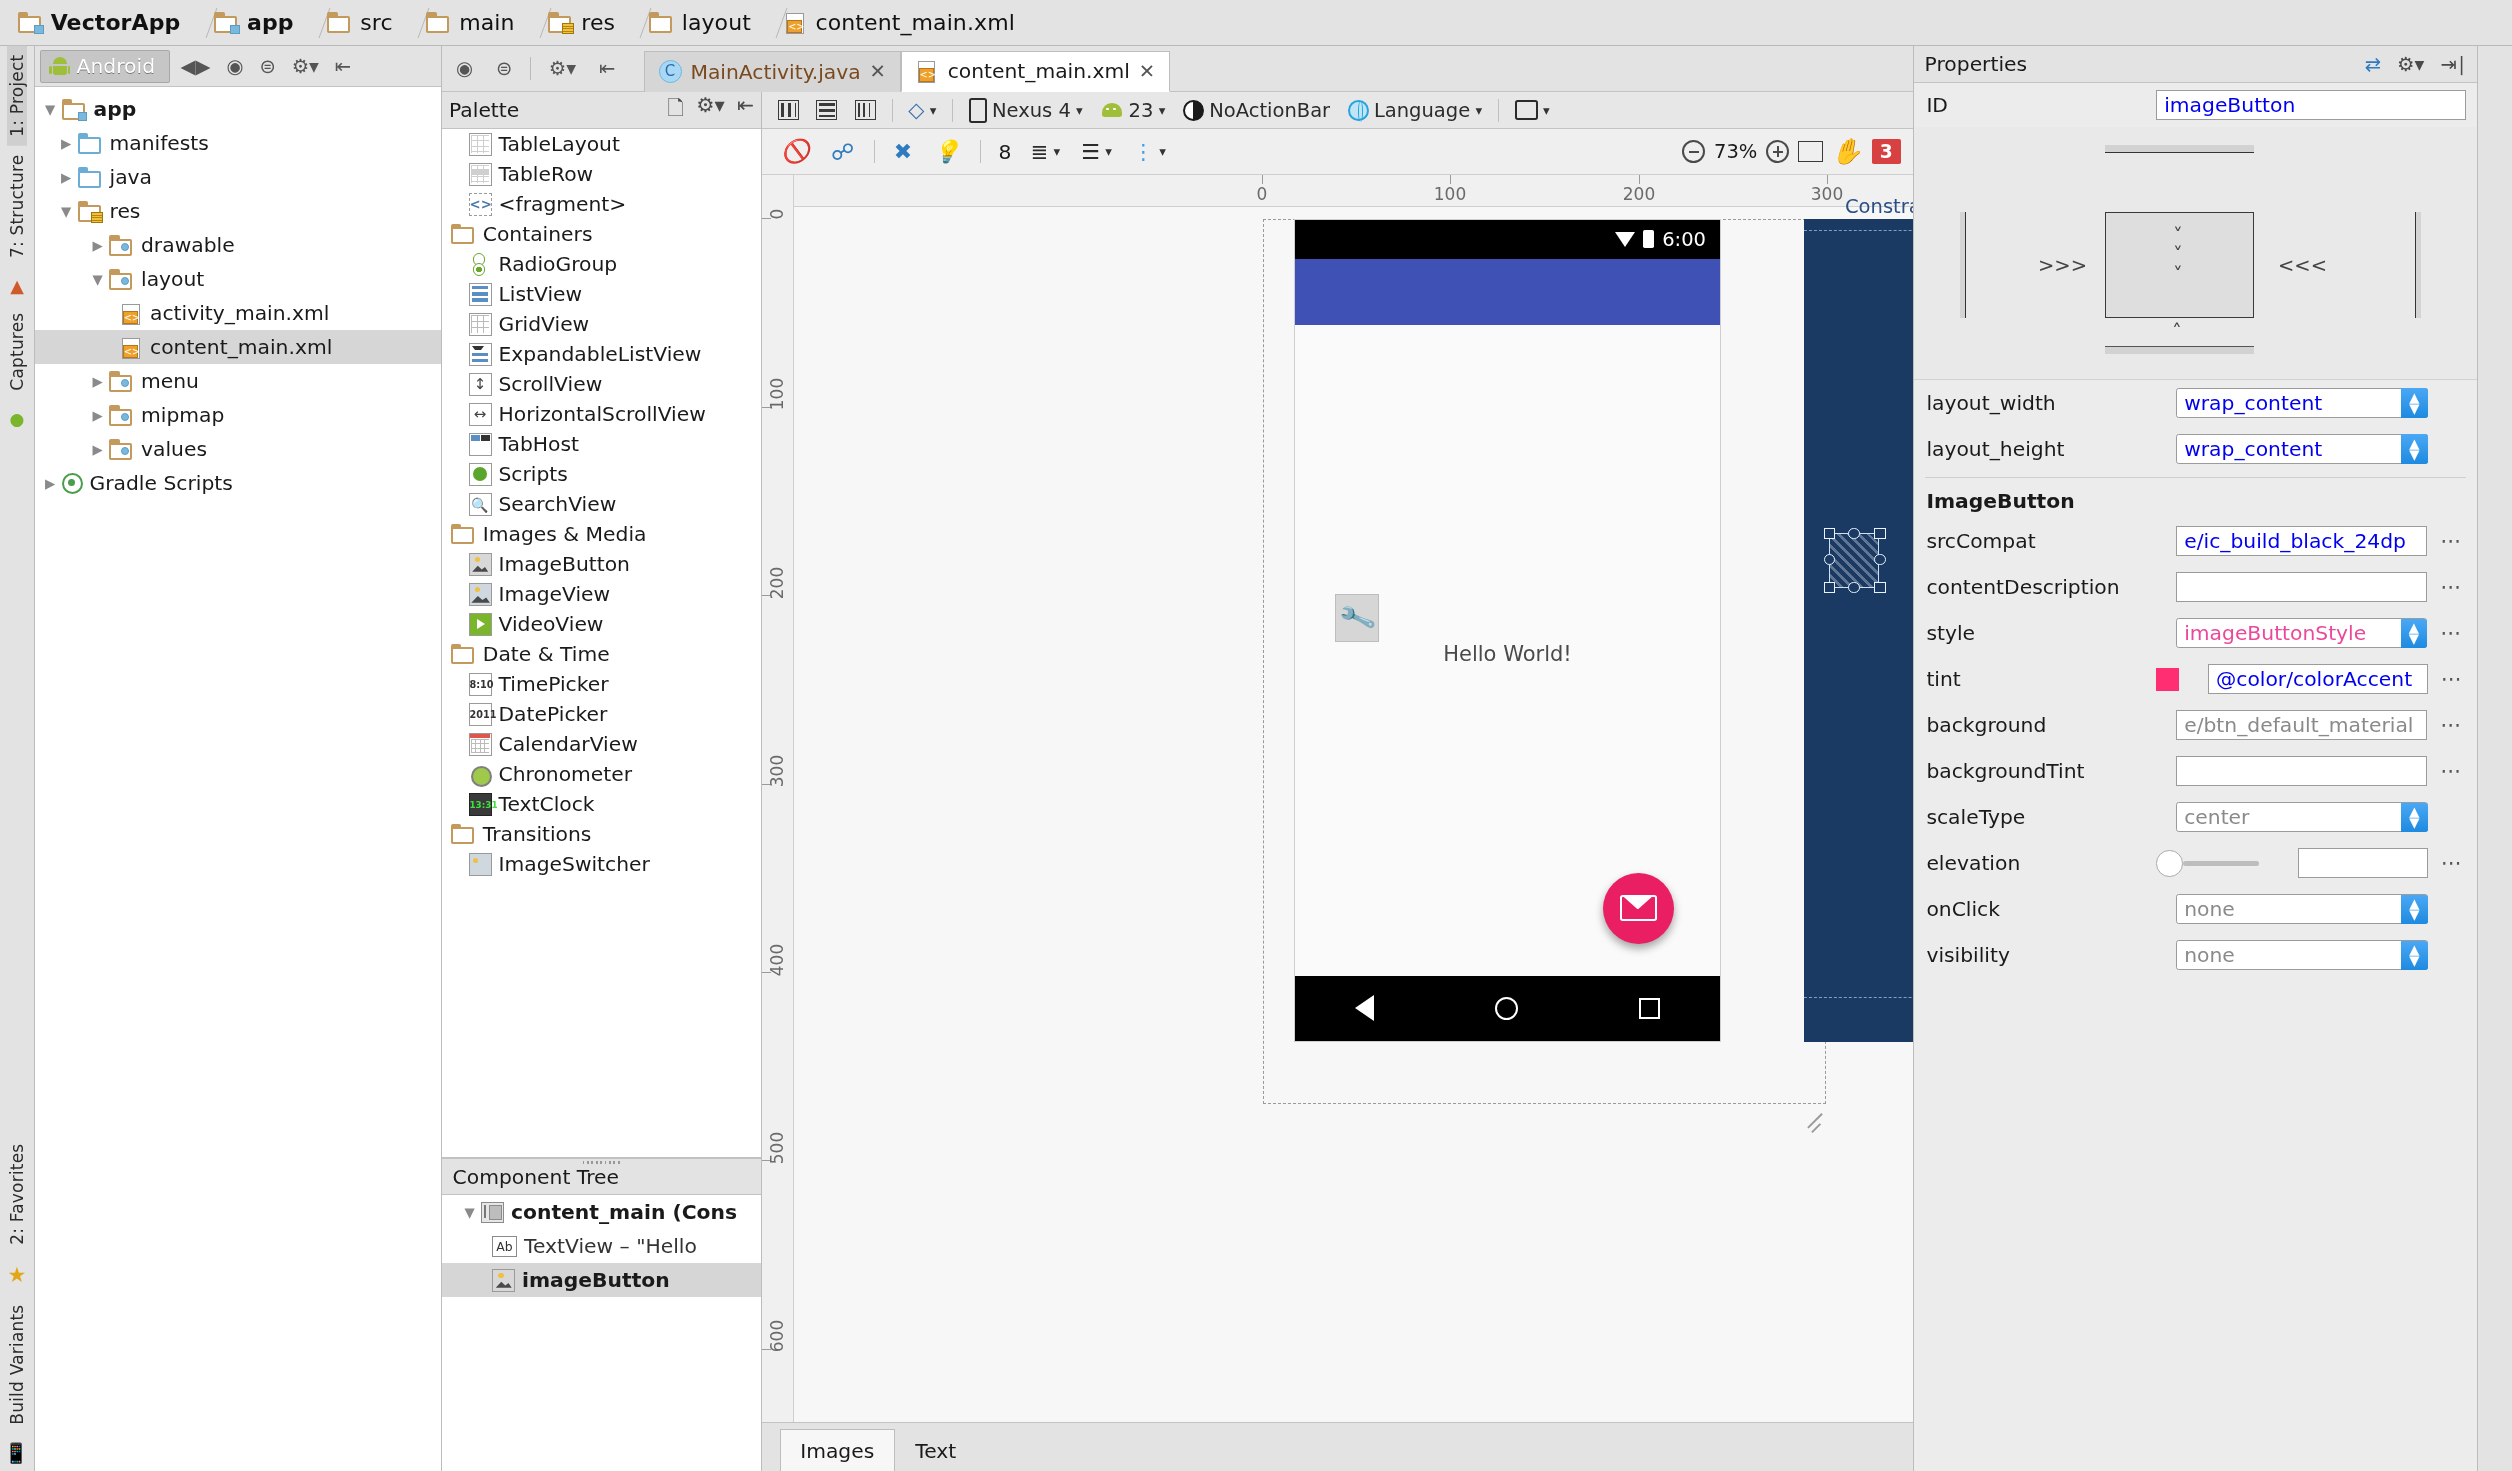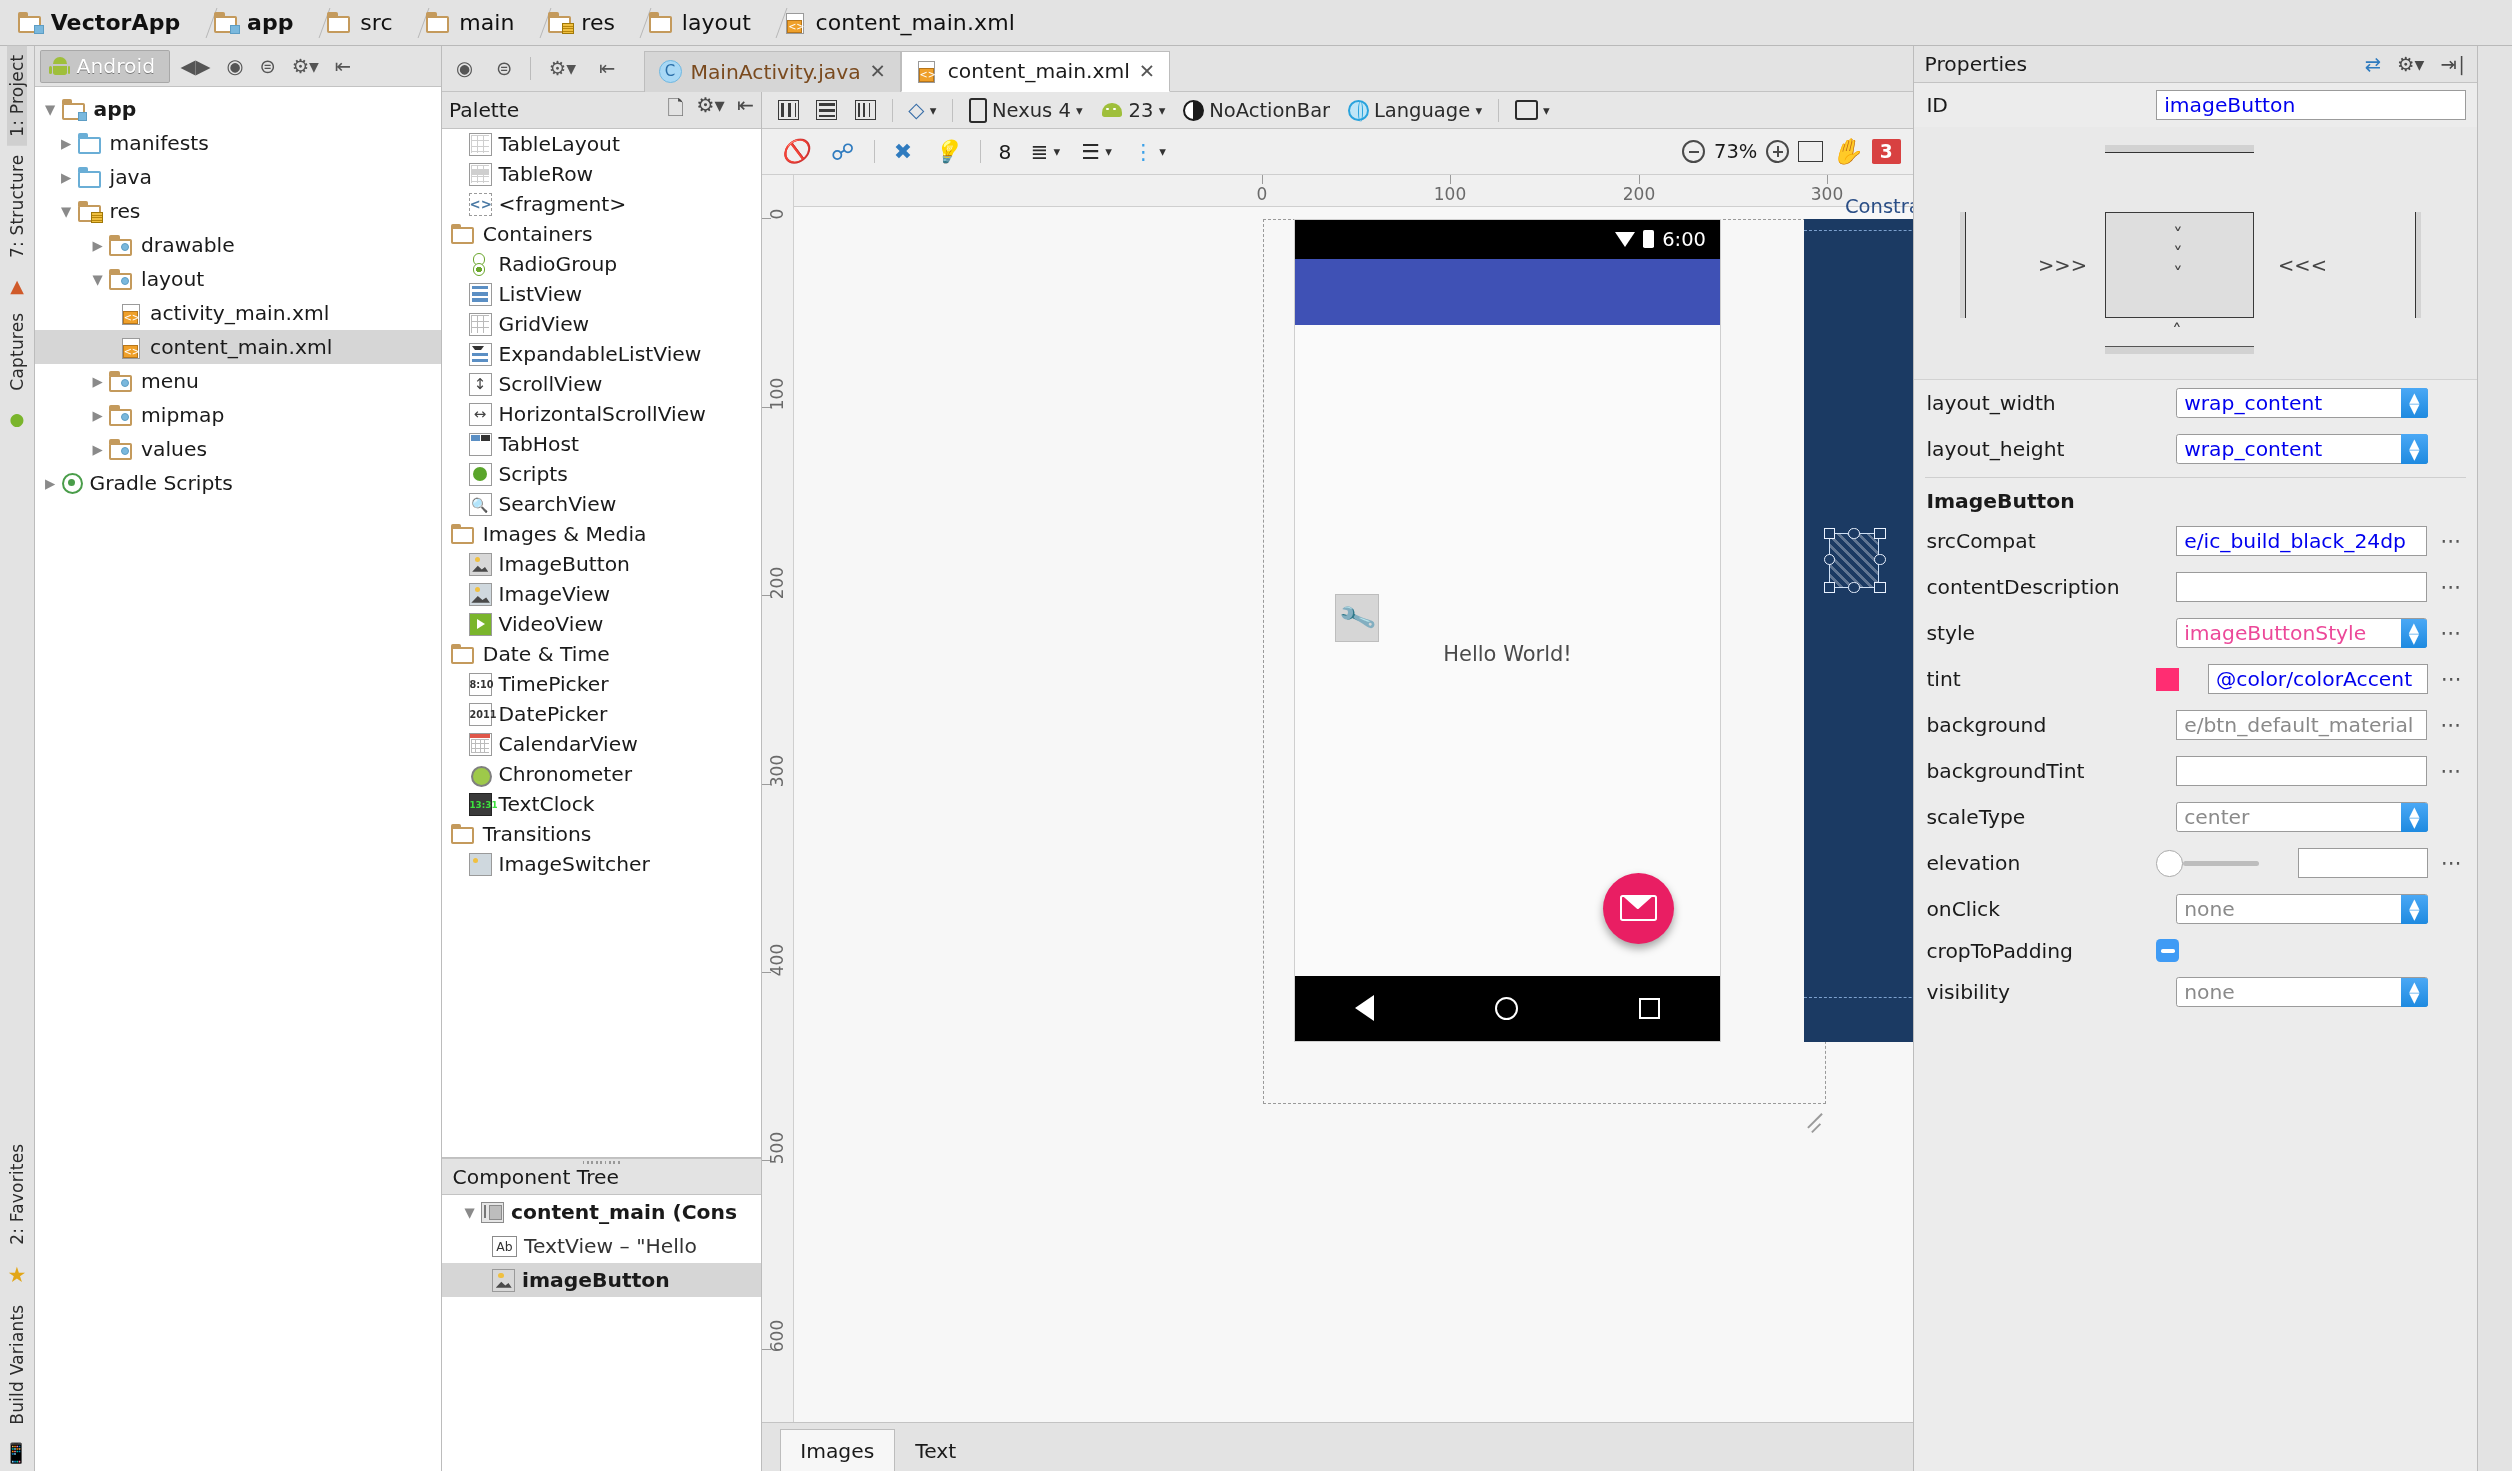--- a/index.html
+++ b/index.html
@@ -942,24 +942,20 @@
         <span class="dots">⋯</span>
       </div>
       <div class="proprow">
         <span class="k">onClick</span>
         <span class="field combo">
             <span style="color:#8a8a8a">none</span>
             <i class="spin">▲<br>▼</i>
           </span>
         <span class="dots" style="visibility:hidden">⋯</span>
       </div>
-      <div class="proprow" style="height:37px">
-        <span class="k">cropToPadding</span>
-        <span class="chk"></span>
-      </div>
       <div class="proprow">
         <span class="k">visibility</span>
         <span class="field combo">
             <span style="color:#8a8a8a">none</span>
             <i class="spin">▲<br>▼</i>
           </span>
         <span class="dots" style="visibility:hidden">⋯</span>
       </div>
     </div>
 

